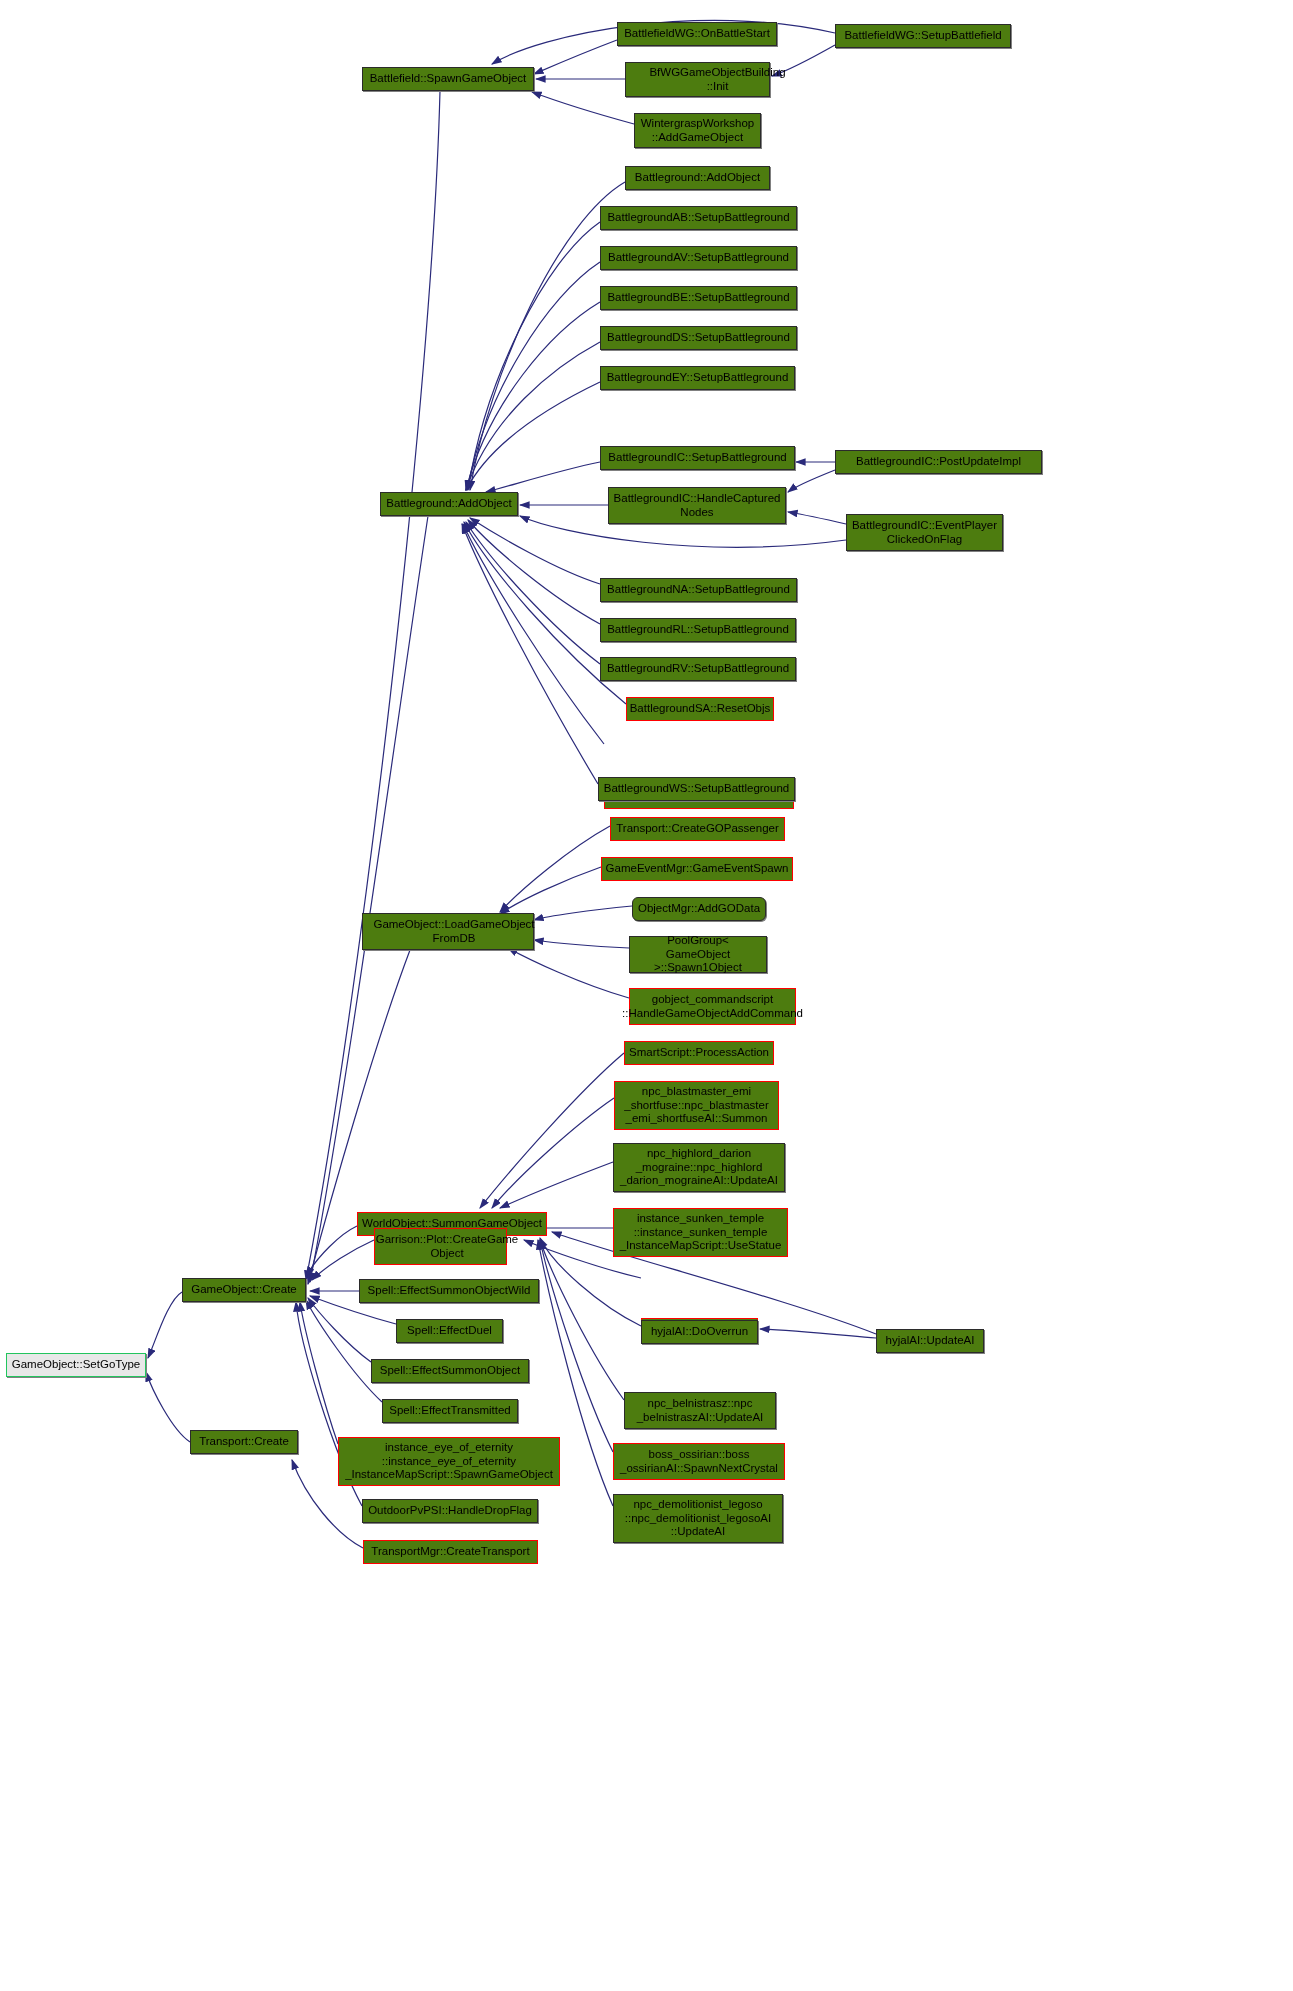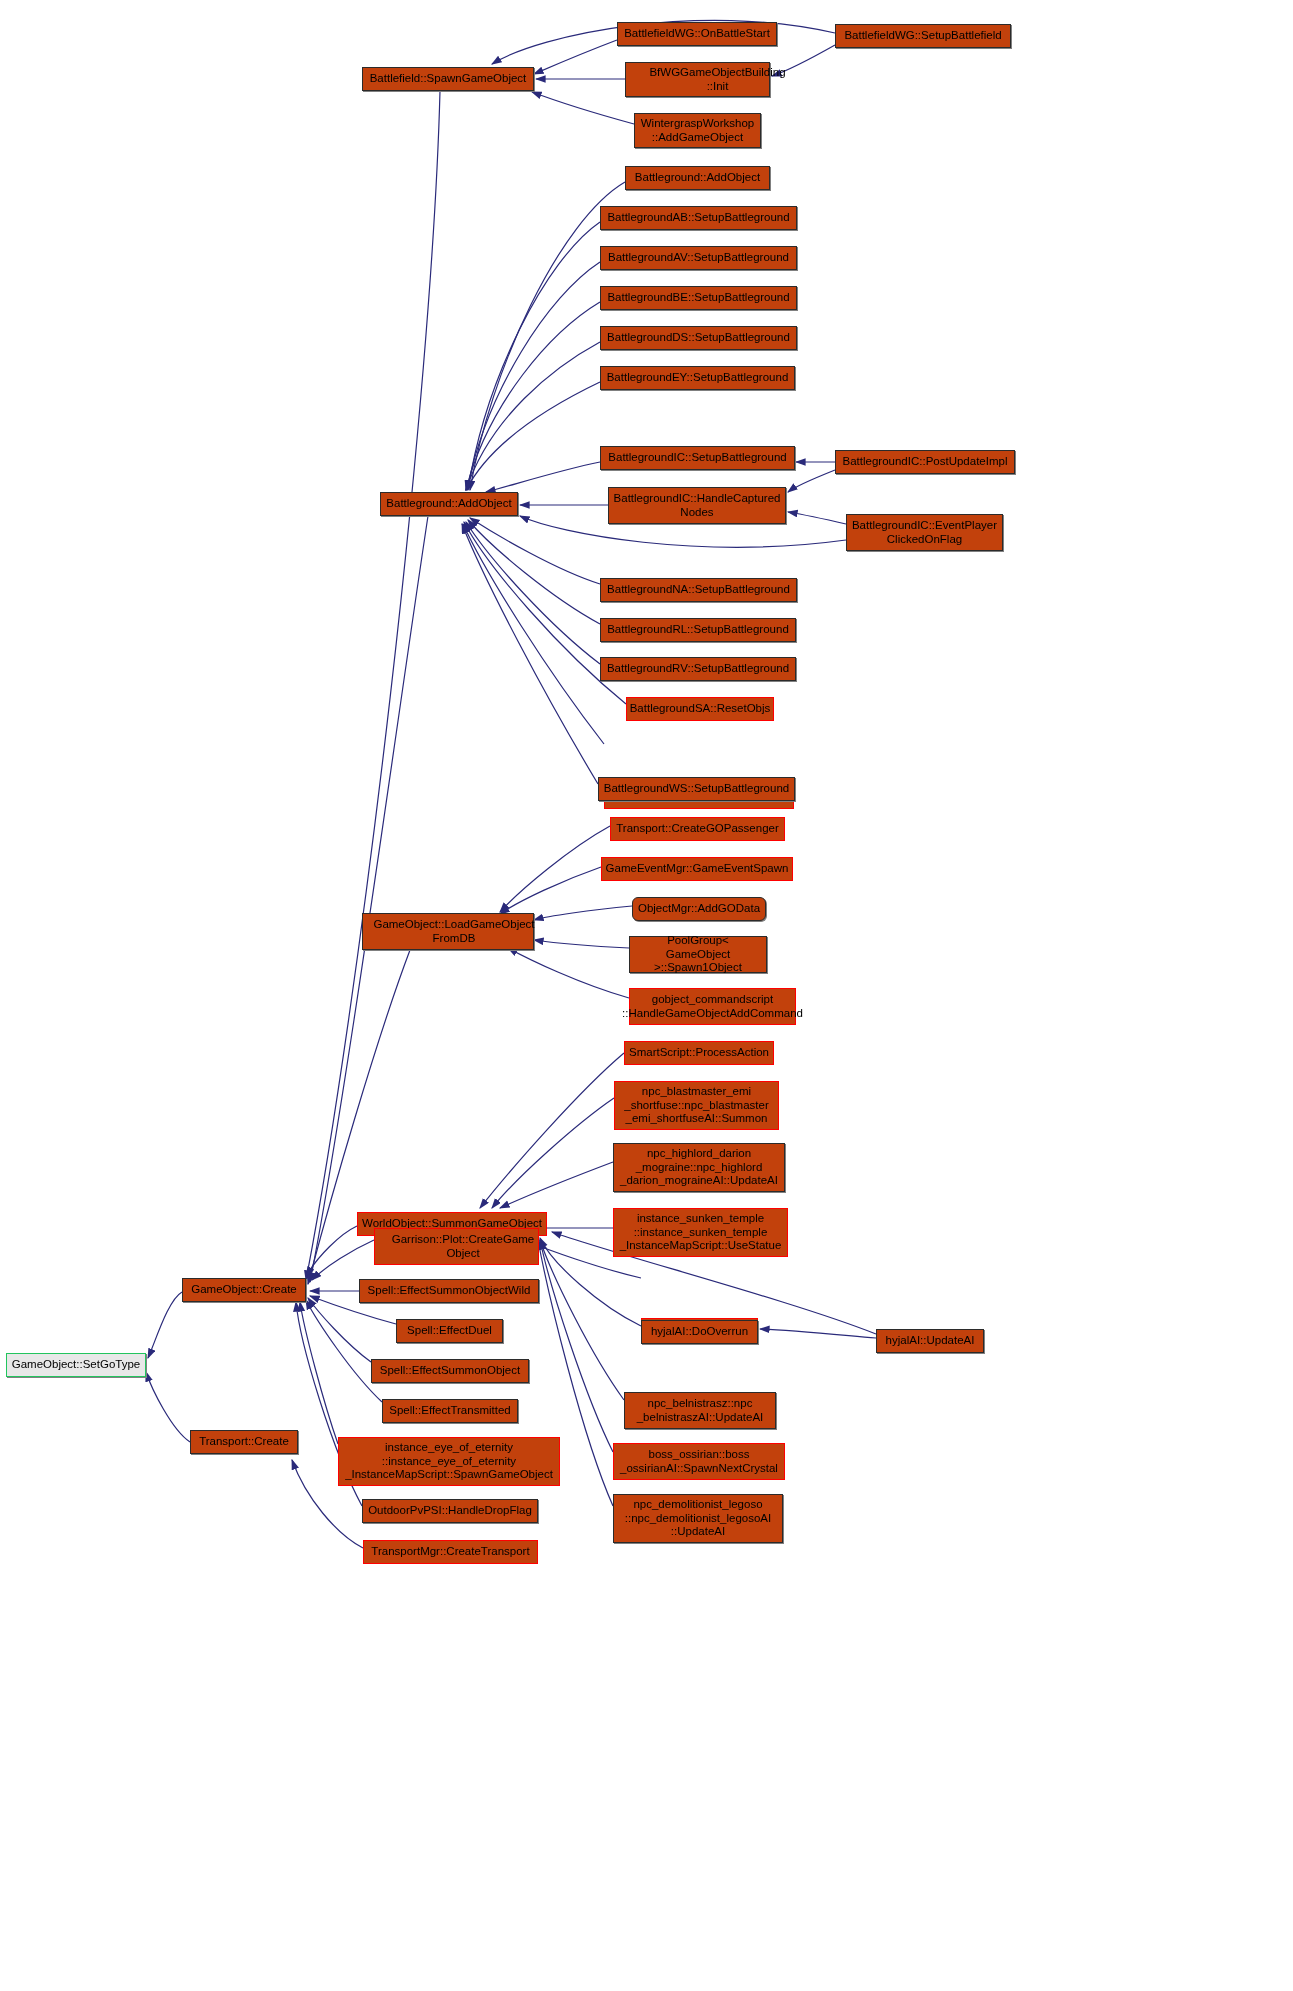--- a/index.html
+++ b/index.html
@@ -19,21 +19,21 @@
     position: absolute;
     left: 0; top: 0;
     width: 1293px;
     height: 1991px;
     pointer-events: none;
   }
   .node {
     position: absolute;
     box-sizing: border-box;
     border: 1px solid #2b2b2b;
-    background: #c2410c;
+    background: #4d7c0f;
     color: #000000;
     font-size: 11.5px;
     line-height: 1.18;
     display: flex;
     align-items: center;
     justify-content: center;
     text-align: center;
     white-space: pre-line;
     padding: 1px 4px;
     z-index: 5;
@@ -126,21 +126,21 @@
       <div class="node" style="left: 634px; top: 113px; width: 127px; height: 35px;">WintergraspWorkshop
 ::AddGameObject</div>
       <div class="node" style="left: 380px; top: 492px; width: 138px; height: 24px;">Battleground::AddObject</div>
       <div class="node" style="left: 625px; top: 166px; width: 145px; height: 24px;">Battleground::AddObject</div>
       <div class="node" style="left: 600px; top: 206px; width: 197px; height: 24px;">BattlegroundAB::SetupBattleground</div>
       <div class="node" style="left: 600px; top: 246px; width: 197px; height: 24px;">BattlegroundAV::SetupBattleground</div>
       <div class="node" style="left: 600px; top: 286px; width: 197px; height: 24px;">BattlegroundBE::SetupBattleground</div>
       <div class="node" style="left: 600px; top: 326px; width: 197px; height: 24px;">BattlegroundDS::SetupBattleground</div>
       <div class="node" style="left: 600px; top: 366px; width: 195px; height: 24px;">BattlegroundEY::SetupBattleground</div>
       <div class="node" style="left: 600px; top: 446px; width: 195px; height: 24px;">BattlegroundIC::SetupBattleground</div>
-      <div class="node" style="left: 835px; top: 450px; width: 180px; height: 24px;">BattlegroundIC::PostUpdateImpl</div>
+      <div class="node" style="left: 835px; top: 450px; width: 207px; height: 24px;">BattlegroundIC::PostUpdateImpl</div>
       <div class="node" style="left: 608px; top: 487px; width: 178px; height: 37px;">BattlegroundIC::HandleCaptured
 Nodes</div>
       <div class="node" style="left: 846px; top: 514px; width: 157px; height: 37px;">BattlegroundIC::EventPlayer
 ClickedOnFlag</div>
       <div class="node" style="left: 600px; top: 578px; width: 197px; height: 24px;">BattlegroundNA::SetupBattleground</div>
       <div class="node" style="left: 600px; top: 618px; width: 196px; height: 24px;">BattlegroundRL::SetupBattleground</div>
       <div class="node" style="left: 600px; top: 657px; width: 196px; height: 24px;">BattlegroundRV::SetupBattleground</div>
       <div class="node red" style="left: 626px; top: 697px; width: 148px; height: 24px;">BattlegroundSA::ResetObjs</div>
       <div class="node red" style="left: 604px; top: 737px; width: 190px; height: 24px; margin-top: 48px;">BattlegroundSA::CaptureGraveyard</div>
       <div class="node" style="left: 598px; top: 777px; width: 197px; height: 24px;">BattlegroundWS::SetupBattleground</div>
@@ -158,21 +158,21 @@
 _shortfuse::npc_blastmaster
 _emi_shortfuseAI::Summon</div>
       <div class="node" style="left: 613px; top: 1143px; width: 172px; height: 49px;">npc_highlord_darion
 _mograine::npc_highlord
 _darion_mograineAI::UpdateAI</div>
       <div class="node red" style="left: 357px; top: 1212px; width: 190px; height: 24px;">WorldObject::SummonGameObject</div>
       <div class="node red" style="left: 613px; top: 1208px; width: 175px; height: 49px;">instance_sunken_temple
 ::instance_sunken_temple
 _InstanceMapScript::UseStatue</div>
       <div class="node red" style="left: 641px; top: 1270px; width: 117px; height: 24px; margin-top: 48px;">hyjalAI::SpawnVeins</div>
-      <div class="node red" style="left: 374px; top: 1228px; width: 165px; height: 37px; padding-left: 17px;">Garrison::Plot::CreateGame
+      <div class="node red" style="left: 374px; top: 1228px; width: 133px; height: 37px; padding-left: 17px;">Garrison::Plot::CreateGame
 Object</div>
       <div class="node" style="left: 359px; top: 1279px; width: 180px; height: 24px;">Spell::EffectSummonObjectWild</div>
       <div class="node" style="left: 396px; top: 1319px; width: 107px; height: 24px;">Spell::EffectDuel</div>
       <div class="node" style="left: 371px; top: 1359px; width: 158px; height: 24px;">Spell::EffectSummonObject</div>
       <div class="node" style="left: 382px; top: 1399px; width: 136px; height: 24px;">Spell::EffectTransmitted</div>
       <div class="node red" style="left: 338px; top: 1437px; width: 222px; height: 49px;">instance_eye_of_eternity
 ::instance_eye_of_eternity
 _InstanceMapScript::SpawnGameObject</div>
       <div class="node" style="left: 362px; top: 1499px; width: 176px; height: 24px;">OutdoorPvPSI::HandleDropFlag</div>
       <div class="node red" style="left: 363px; top: 1540px; width: 175px; height: 24px;">TransportMgr::CreateTransport</div>

